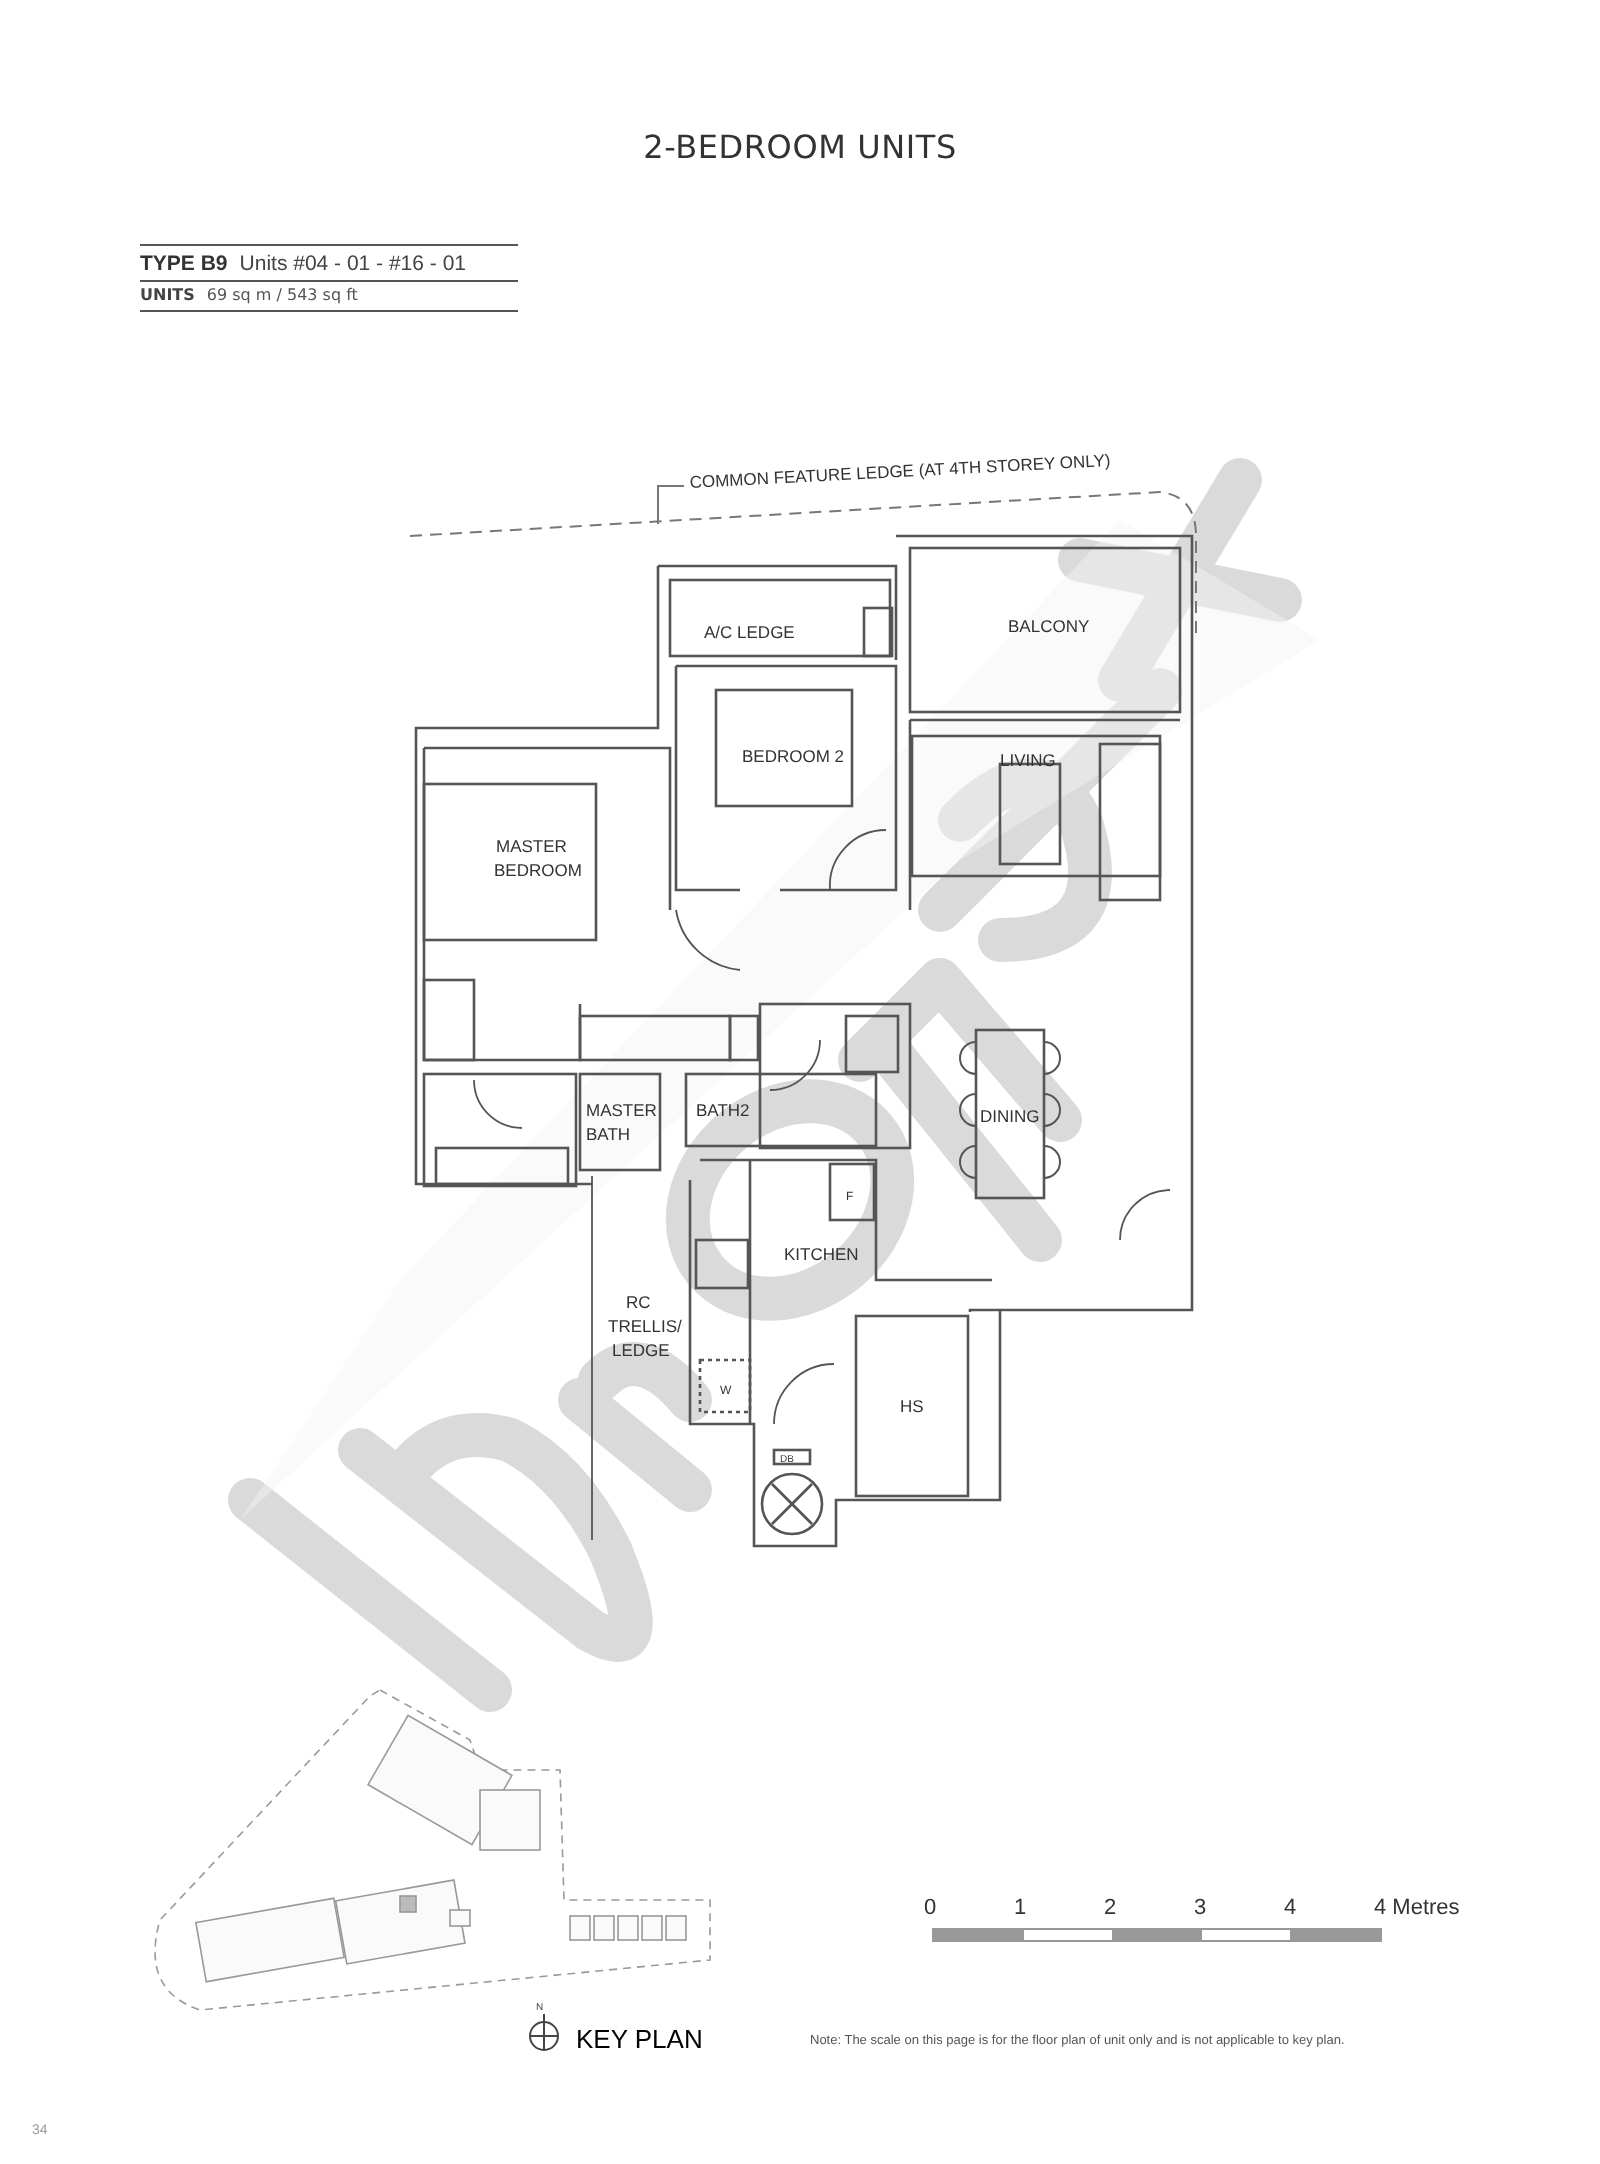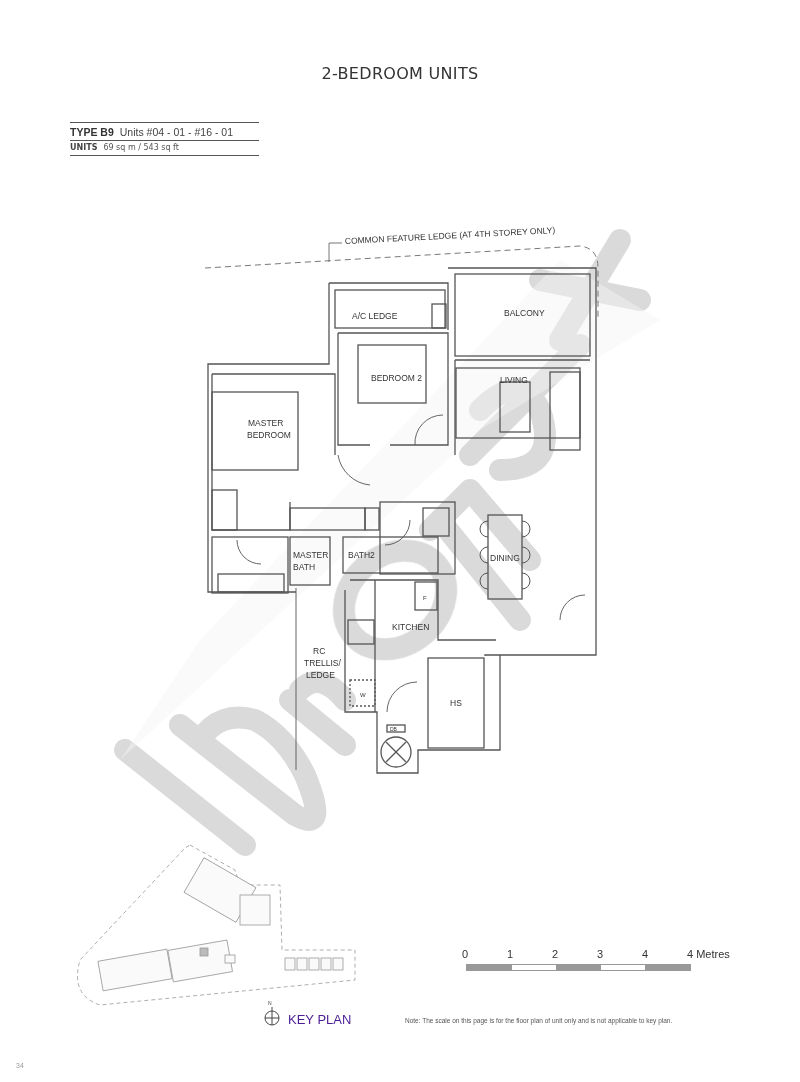--- a/index.html
+++ b/index.html
@@ -11,21 +11,21 @@
   .spec .row1 b { color:#333; font-weight:bold; margin-right:6px; }
   .spec .row2 { font-size:8px; padding:2px 0 3px; font-family:"DejaVu Sans", sans-serif; color:#555; }
   .spec .row2 b { font-weight:bold; margin-right:6px; color:#444; }
   svg.plan { position:absolute; left:0; top:0; }
   .lbl { font-family:"Liberation Sans", sans-serif; font-size:8.5px; fill:#333; }
   .scale-nums { position:absolute; top:948px; left:462px; width:280px; font-size:11px; color:#333; }
   .scale-nums span { position:absolute; }
   .scalebar { position:absolute; top:964px; left:466px; width:225px; height:7px; display:flex; border:1px solid #999; box-sizing:border-box; }
   .scalebar div { flex:1; }
   .note { position:absolute; top:1017px; left:405px; font-size:6.5px; color:#555; white-space:nowrap; }
-  .keyplan-label { position:absolute; top:1012px; left:288px; font-size:13px; color:#4c1d95; font-family:"Liberation Sans", sans-serif; }
+  .keyplan-label { position:absolute; top:1012px; left:288px; font-size:13px; color:#000000; font-family:"Liberation Sans", sans-serif; }
   .pagenum { position:absolute; top:1062px; left:16px; font-size:7px; color:#999; }
 </style>
 </head>
 <body>
 
 <div class="page-title">2-BEDROOM UNITS</div>
 
 <div class="spec">
   <div class="rule"></div>
   <div class="row1">

